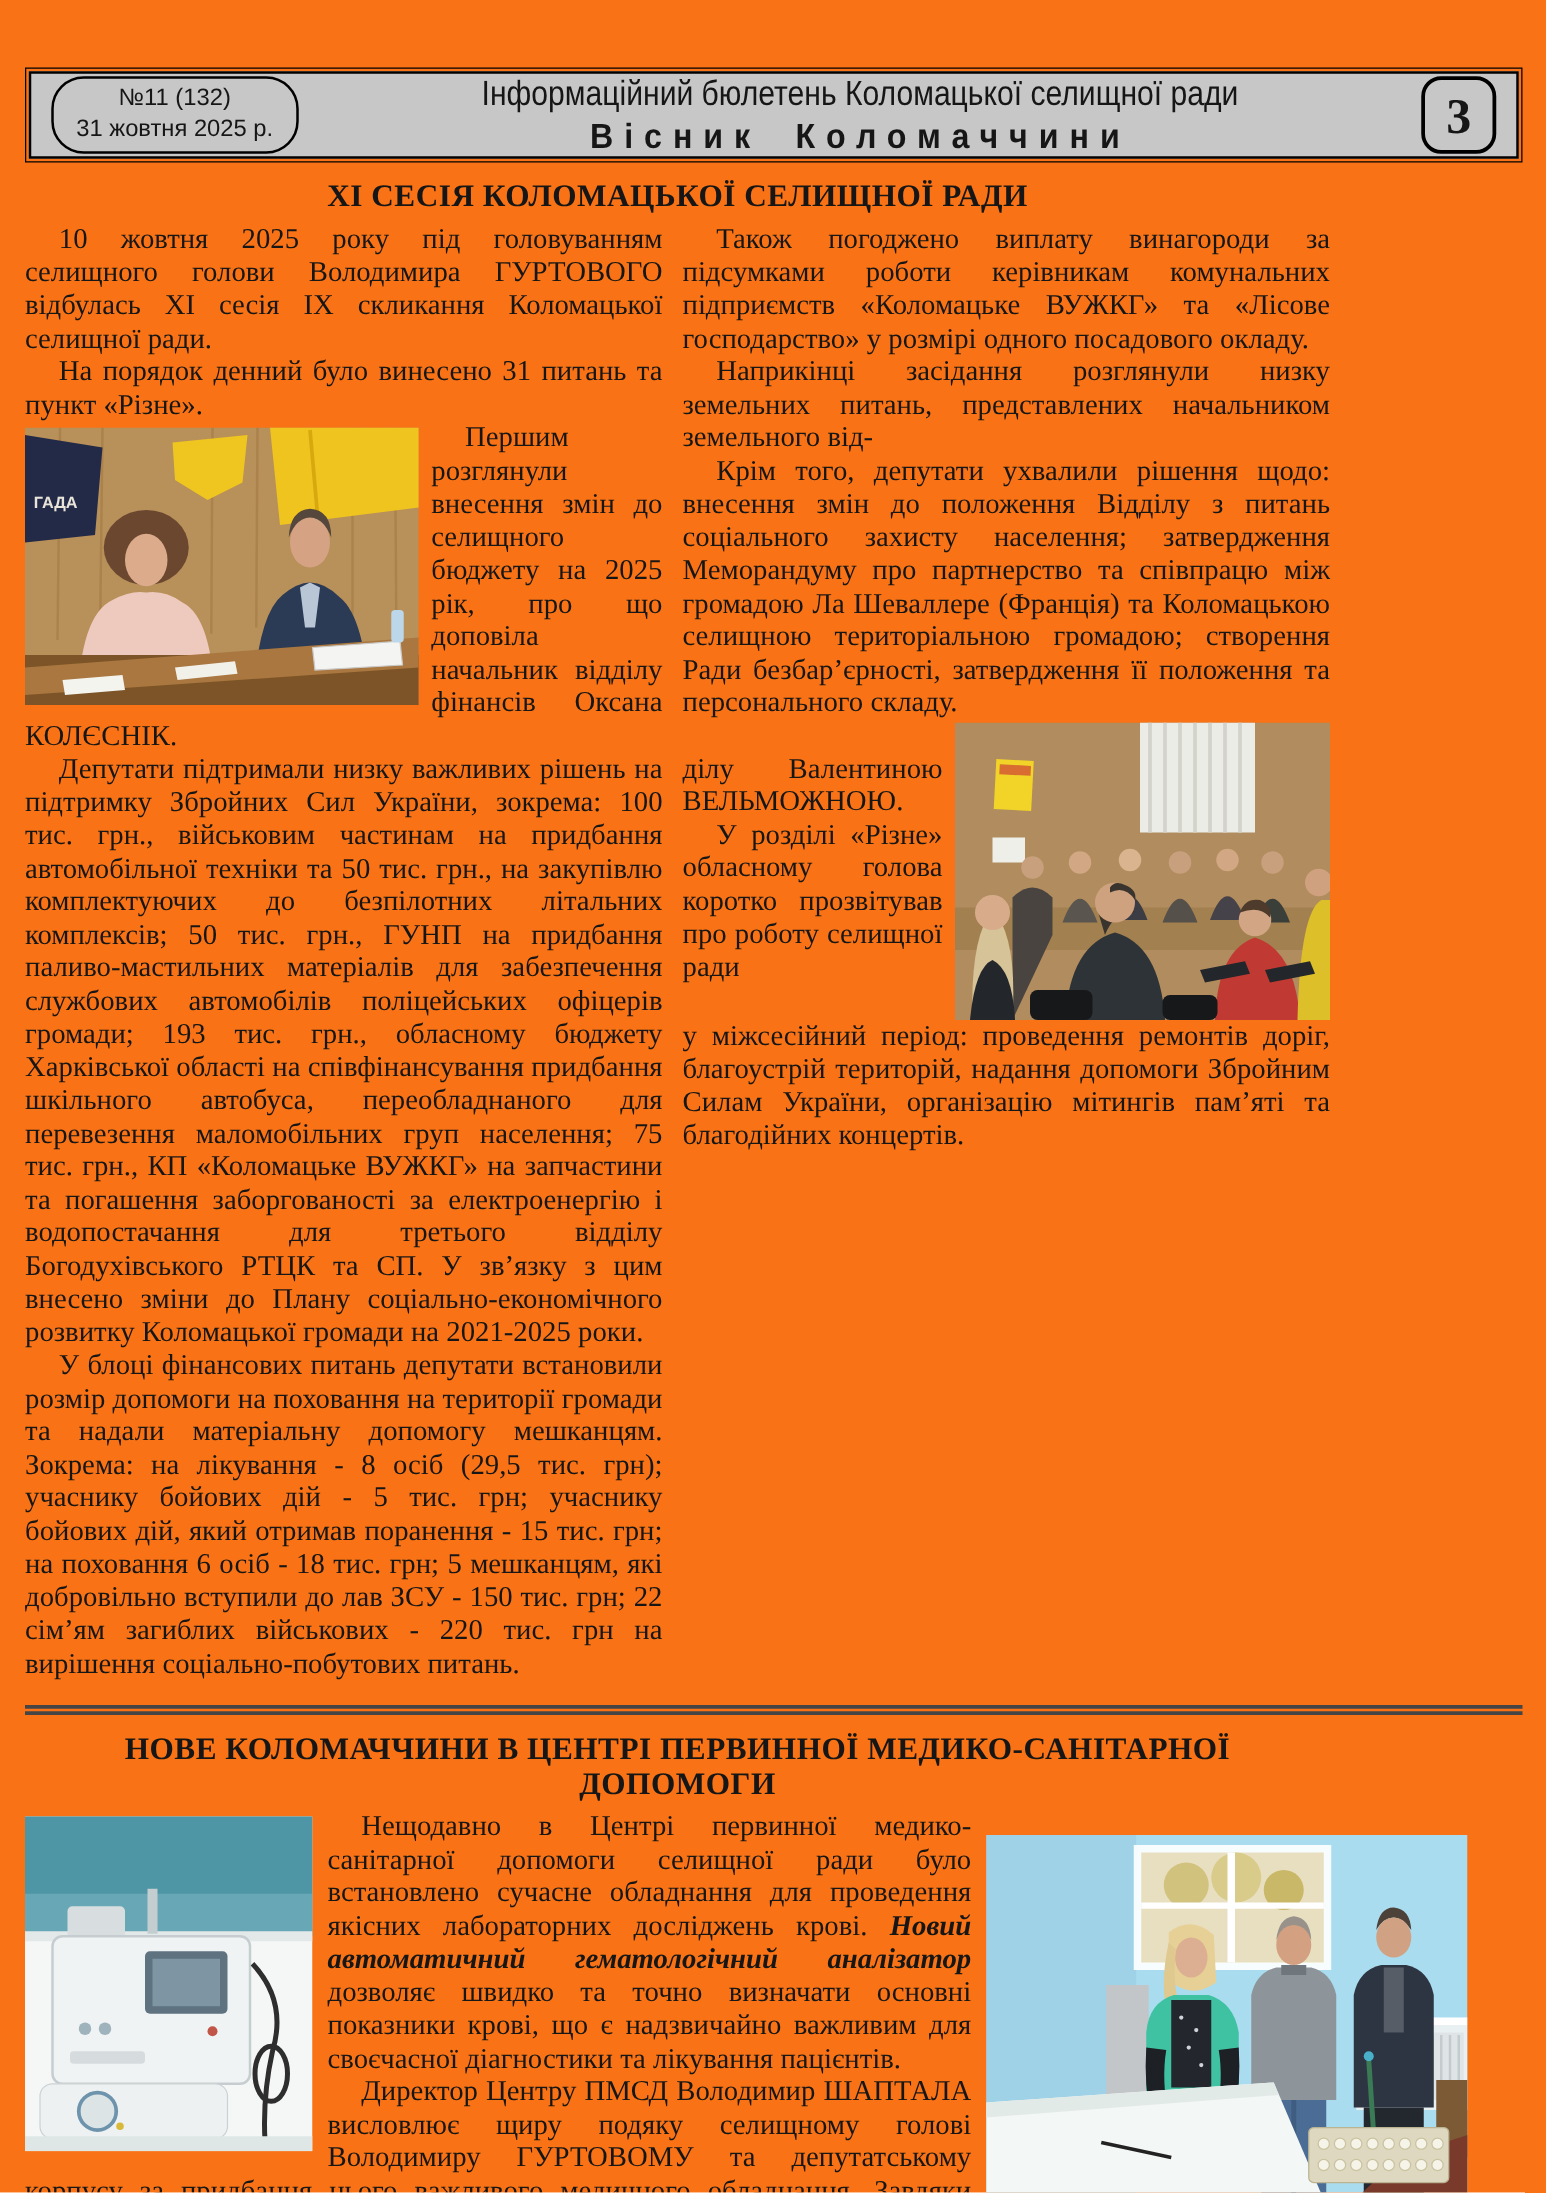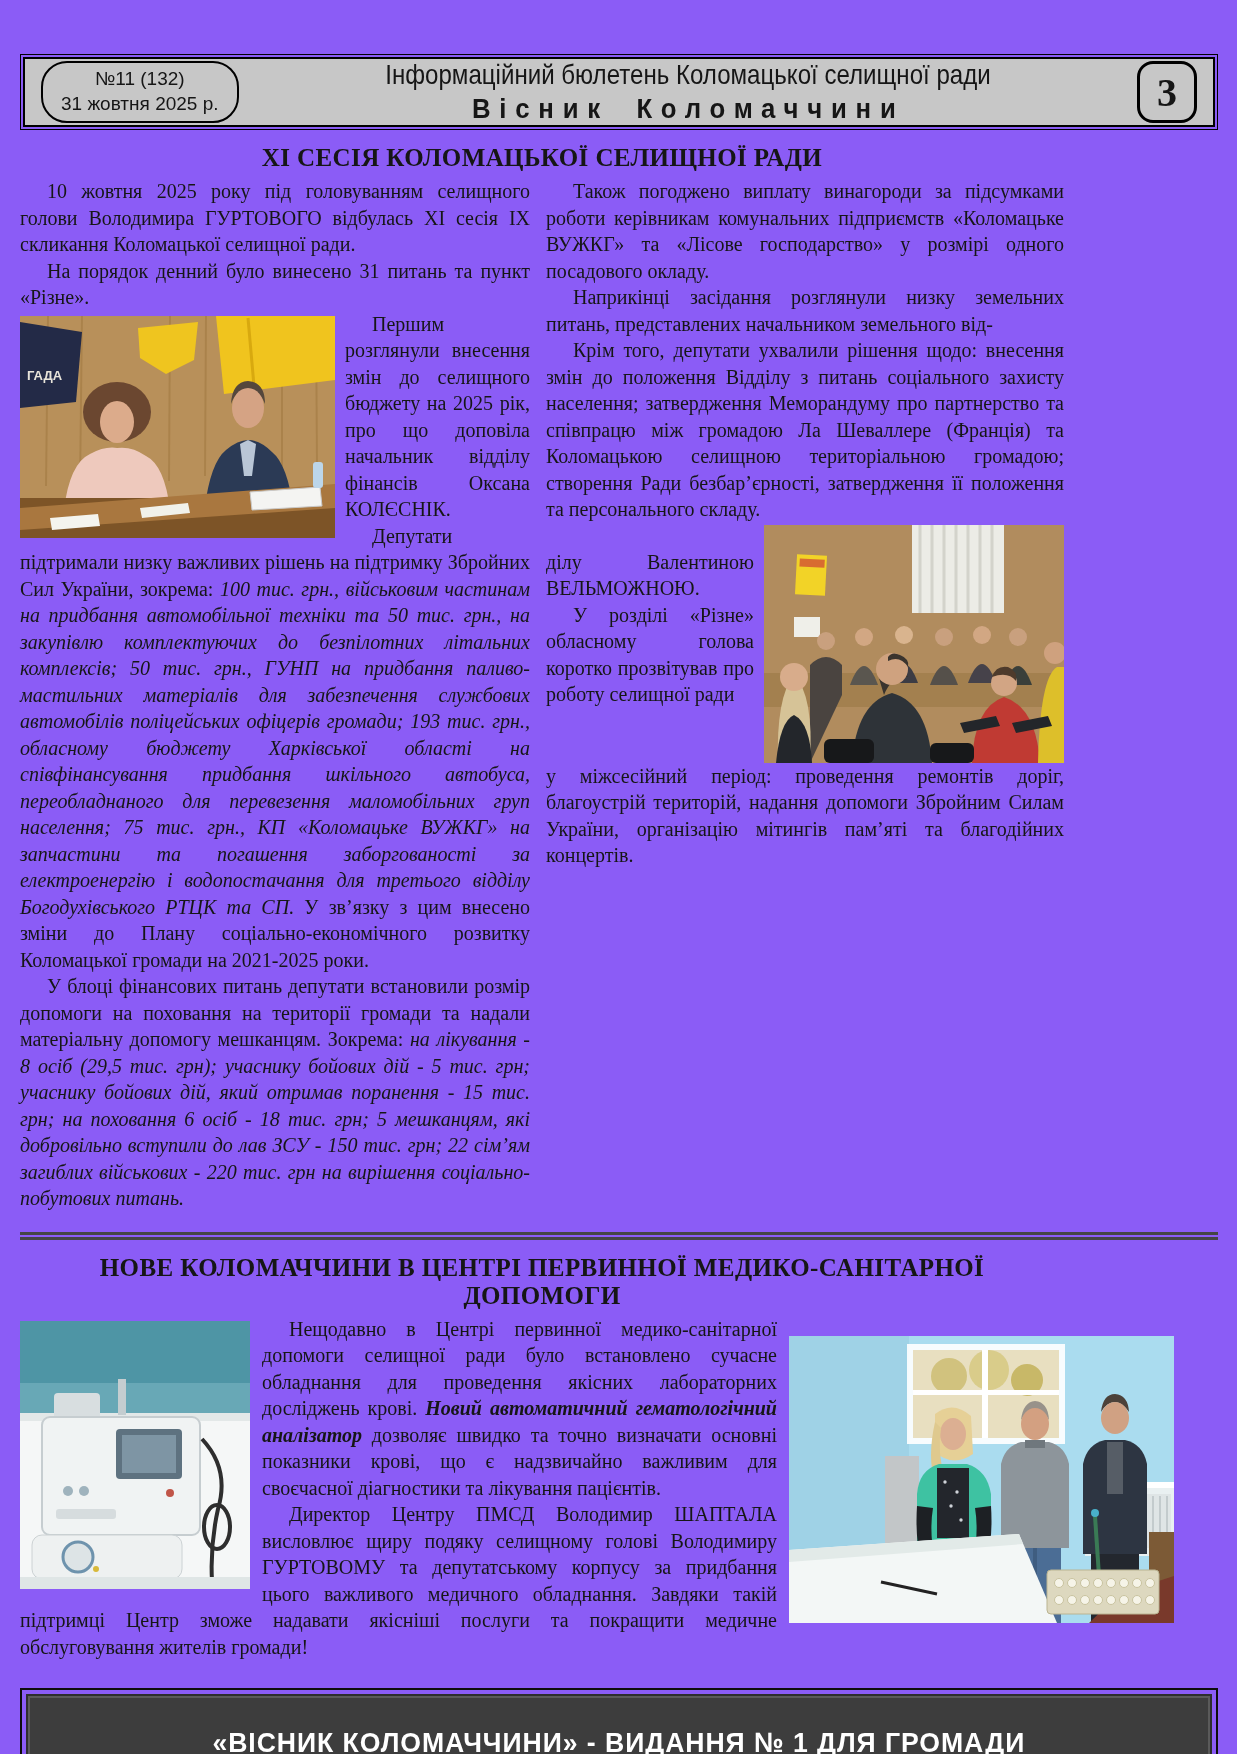--- a/index.html
+++ b/index.html
@@ -1,18 +1,18 @@
 <!DOCTYPE html>
 <html lang="uk"><head>
 <meta charset="utf-8">
 <style>
   html,body{margin:0;padding:0;background:#ffffff;}
   .page{
     position:relative;width:1237px;height:1754px;overflow:hidden;box-sizing:border-box;
-    background:#8b5cf6;color:#161616;
+    background:#f97316;color:#161616;
     font-family:"Liberation Serif","DejaVu Serif",serif;
     padding:54px 19px 0 20px;
   }
   
   .header{border:1px solid #000;padding:2px;}
   .header-inner{
     border:2px solid #000;background:#c7c7c7;
     display:flex;align-items:center;gap:14px;
     padding:5px 16px;height:70px;box-sizing:border-box;
   }
@@ -27,23 +27,23 @@
   .pageno-badge{
     border:3px solid #000;border-radius:16px;width:54px;height:56px;flex:0 0 auto;
     display:flex;align-items:center;justify-content:center;font-size:40px;font-weight:bold;
   }
   
   .text-area{width:1044px;}
   .a-title{font-size:25px;font-weight:bold;text-align:center;margin:14px 0 6px;letter-spacing:.4px;}
   .cols{display:flex;gap:16px;}
   .col1{width:510px;flex:0 0 510px;}
   .col2{flex:1;min-width:0;}
-  p{margin:0;text-align:justify;font-size:20px;line-height:26.5px;}
+  p{margin:0;text-align:justify;font-size:23px;line-height:26.5px;}
   .ind{text-indent:27px;}
-  .it{font-style:italic;}
+  .it{}
   .bi{font-weight:bold;font-style:italic;}
   .ph{display:block;}
   .ph1{float:left;margin:5px 10px 3px 0;}
   .wraprow{display:flex;gap:10px;margin-top:2px;}
   .wraptext{width:208px;flex:0 0 208px;margin-top:24px;}
   .divider{margin-top:20px;height:2px;border-top:3px solid #454545;border-bottom:3px solid #454545;}
   .a2-content{width:1044px;margin-top:4px;}
   .ph3{float:left;margin:5px 12px 2px 0;}
   .ph4{float:right;margin:20px -110px 0 12px;}
   

